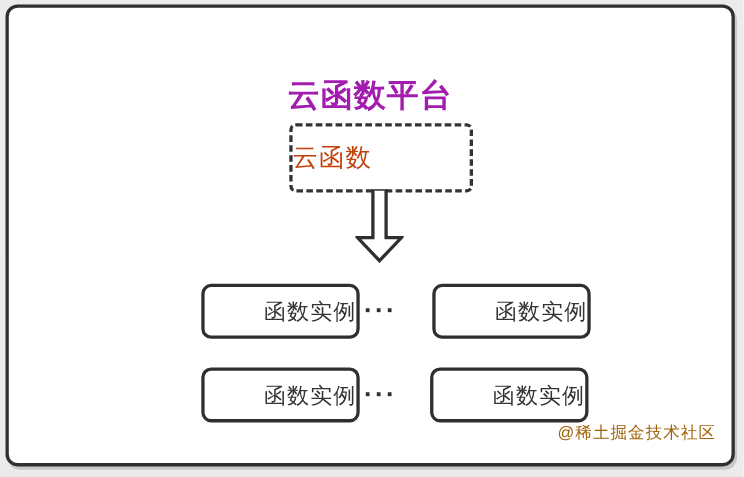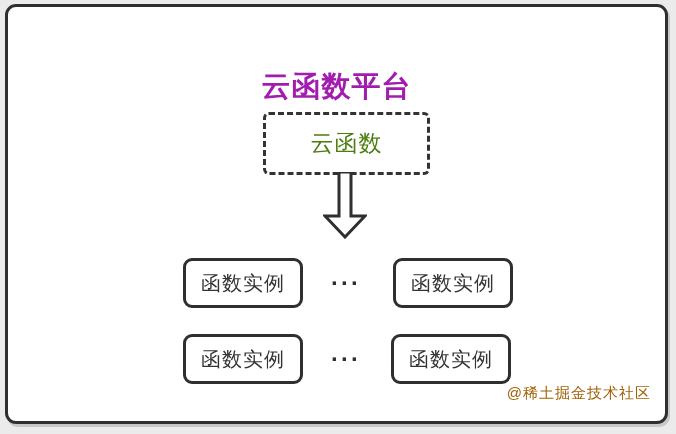--- a/index.html
+++ b/index.html
@@ -31,38 +31,38 @@
     margin-top:32px;
   }
   .dashed-node {
     position:absolute;
     left:255px; top:105px;
     width:167px; height:63px;
     box-sizing:border-box;
     border:3px dashed #333333;
     border-radius:6px;
     background:#ffffff;
-    display:flex; align-items:center; justify-content:center;
+    display:flex; align-items:center; justify-content:flex-start;
     font-size:23px;
-    color:#4d7c0f;
+    color:#c2410c;
     letter-spacing:1px;
   }
   .arrow-wrap {
     position:absolute;
     left:315px; top:165px;
     width:44px; height:67px;
   }
   .inst-box {
     position:absolute;
-    width:120px; height:50px;
+    width:144px; height:50px;
     box-sizing:border-box;
     border:3px solid #2f2f2f;
     border-radius:9px;
     background:#ffffff;
-    display:flex; align-items:center; justify-content:center;
+    display:flex; align-items:center; justify-content:flex-end;
     font-size:20px;
     color:#333333;
     letter-spacing:1px;
   }
   .pos-r1-left  { left:175px; top:251px; }
   .pos-r1-right { left:385px; top:251px; }
   .pos-r2-left  { left:175px; top:327px; }
   .pos-r2-right { left:383px; top:327px; }
   .dots {
     position:absolute;

